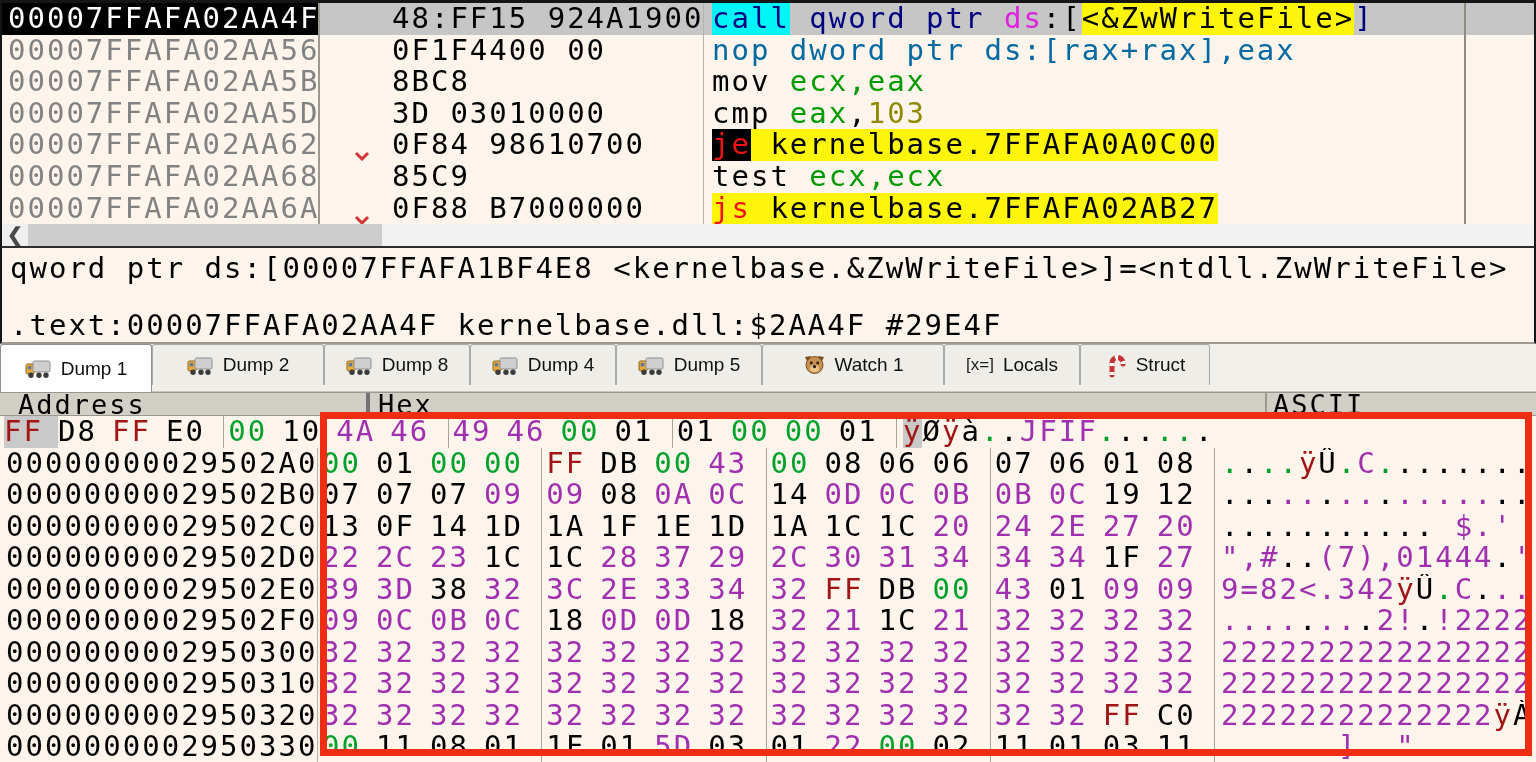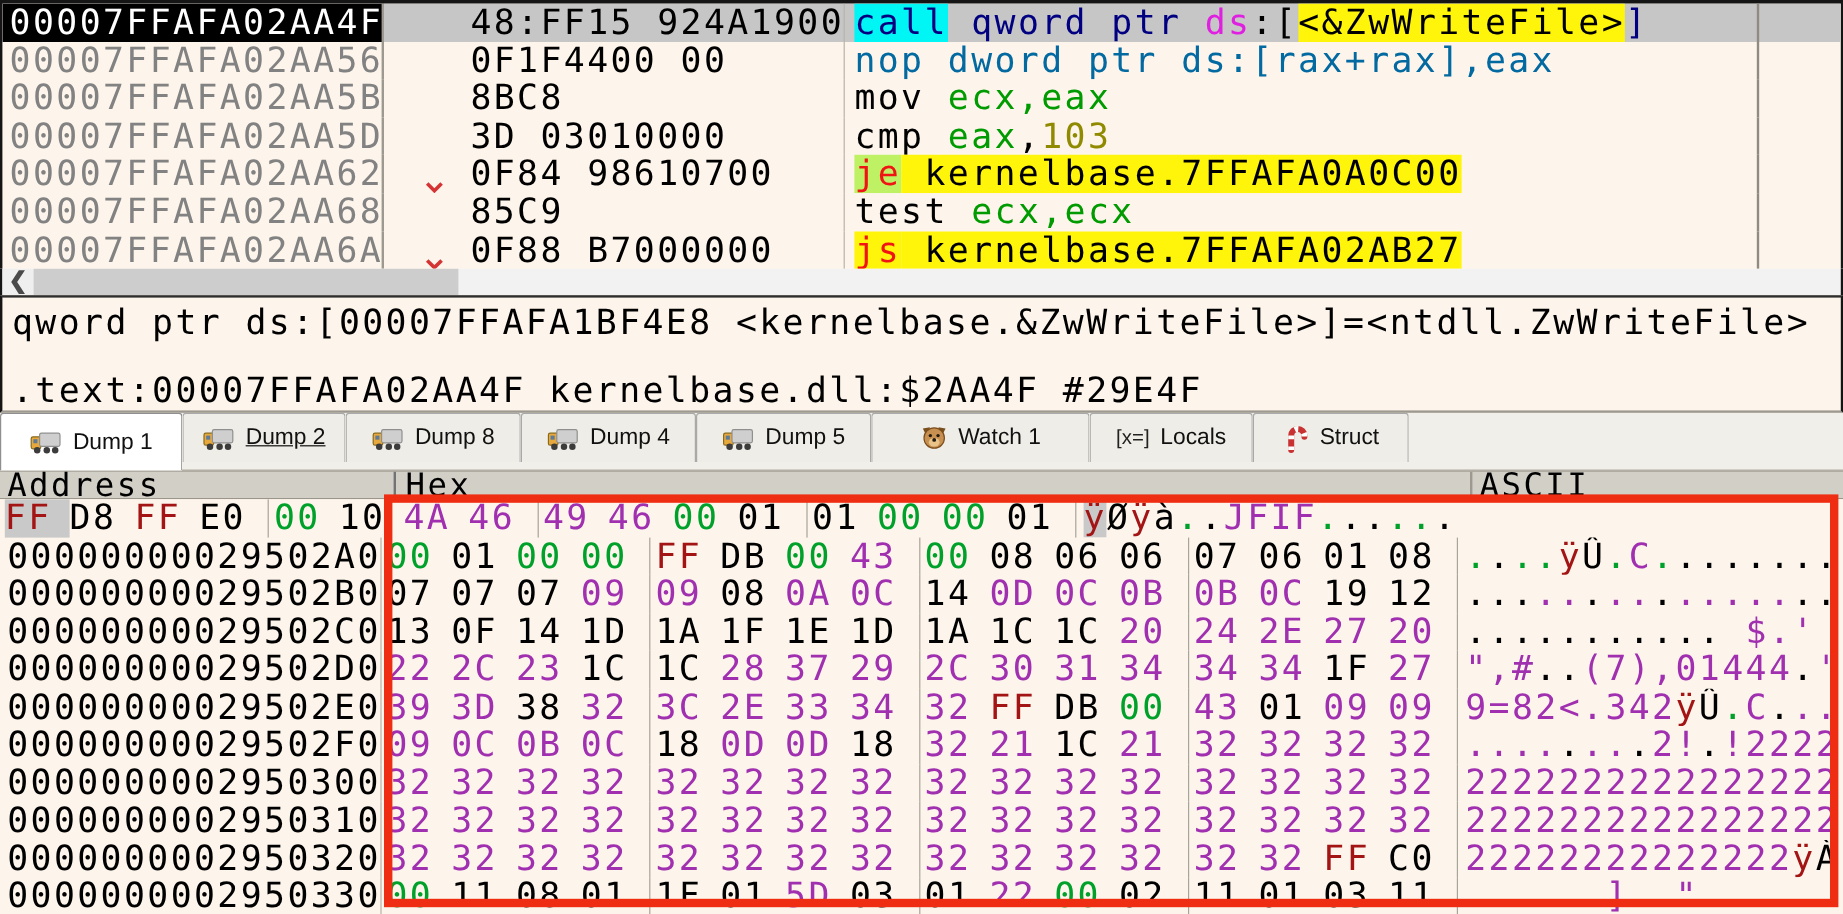--- a/index.html
+++ b/index.html
@@ -38,21 +38,21 @@
   .tabbar{height:48px;background:#F1EFE9;display:flex;align-items:flex-start;box-sizing:border-box;
     font-family:"Liberation Sans",sans-serif;font-size:19px;color:#111;border-bottom:1px solid #c9c5bc;}
   .tab{height:41px;box-sizing:border-box;border:1px solid #a9a9a9;border-bottom:none;border-radius:3px 3px 0 0;
     background:#EFEDE7;display:flex;align-items:center;justify-content:center;gap:9px;flex:0 0 auto;}
   .tab.active{height:48px;background:#FFFFFF;border-color:#8f8f8f;}
   .tab .ticon{display:flex;align-items:center;}
   .locals-glyph{font-family:"Liberation Sans",sans-serif;font-size:17px;color:#222;letter-spacing:0;}
   
   .dump-header{height:24px;background:#D2CFC7;display:flex;font-size:27px;line-height:24px;letter-spacing:2px;
     color:#000;border-top:1px solid #9a968c;border-bottom:1px solid #9a968c;box-sizing:border-box;overflow:hidden;}
-  .dh-addr{width:330px;flex:0 0 auto;padding-left:6px;box-sizing:border-box;border-right:2px solid #737373;}
+  .dh-addr{width:370px;flex:0 0 auto;padding-left:18px;box-sizing:border-box;border-right:4px solid #737373;}
   .dh-hex{width:897px;flex:0 0 auto;padding-left:8px;box-sizing:border-box;border-right:2px solid #9d9990;}
   .dh-ascii{flex:1;padding-left:6px;}
   .dump-body{height:346px;overflow:hidden;font-size:29px;background:#FDF5EB;}
   .hrow{display:flex;height:31.5px;line-height:30px;}
   .hcol-addr{width:318px;flex:0 0 auto;padding-left:6px;box-sizing:border-box;color:#000;letter-spacing:2px;
     border-right:1px solid #b7b3a9;overflow:hidden;}
   .hcol-hex{width:897px;flex:0 0 auto;display:flex;box-sizing:border-box;}
   .hgroup{width:224.25px;flex:0 0 auto;display:flex;box-sizing:border-box;border-right:1px solid #a8a49a;padding-left:4px;}
   .hbyte{width:54px;flex:0 0 auto;letter-spacing:2px;}
   .hbyte.sel,.achar.sel{background:#C9C9C9;}
@@ -67,21 +67,21 @@
 <div class="app">
 
   <section class="disasm">
     <div id="disasm-rows">
         <div class="drow selected"><div class="dcol-addr">00007FFAFA02AA4F</div><div class="dcol-bytes">48:FF15 924A1900</div><div class="dcol-instr"><span style="color: rgb(0, 0, 128); background: rgb(0, 245, 245);">call</span><span style="color: rgb(0, 0, 0);"> </span><span style="color: rgb(0, 0, 128);">qword ptr </span><span style="color: rgb(224, 32, 224);">ds</span><span style="color: rgb(0, 0, 0);">:</span><span style="color: rgb(0, 0, 0);">[</span><span style="color: rgb(0, 0, 0); background: rgb(255, 245, 10);">&lt;&amp;ZwWriteFile&gt;</span><span style="color: rgb(0, 0, 128);">]</span></div><div class="dcol-rest"></div></div>
         <div class="drow"><div class="dcol-addr">00007FFAFA02AA56</div><div class="dcol-bytes">0F1F4400 00</div><div class="dcol-instr"><span style="color: #0369a1;">nop dword ptr ds:[rax+rax],eax</span></div><div class="dcol-rest"></div></div>
         <div class="drow"><div class="dcol-addr">00007FFAFA02AA5B</div><div class="dcol-bytes">8BC8</div><div class="dcol-instr"><span style="color: rgb(0, 0, 0);">mov </span><span style="color: rgb(0, 155, 0);">ecx,eax</span></div><div class="dcol-rest"></div></div>
         <div class="drow"><div class="dcol-addr">00007FFAFA02AA5D</div><div class="dcol-bytes">3D 03010000</div><div class="dcol-instr"><span style="color: rgb(0, 0, 0);">cmp </span><span style="color: rgb(0, 155, 0);">eax</span><span style="color: rgb(0, 0, 0);">,</span><span style="color: rgb(143, 138, 0);">103</span></div><div class="dcol-rest"></div></div>
         <div class="drow"><div class="dcol-addr">00007FFAFA02AA62</div><div class="dcol-bytes"><span class="jarrow"><svg width="16" height="11" viewBox="0 0 16 11">
                 <polyline points="2,2 8,8 14,2" fill="none" stroke="#D43434" stroke-width="3"></polyline>
-              </svg></span>0F84 98610700</div><div class="dcol-instr"><span style="color: rgb(240, 20, 20); background: #bef264;">je</span><span style="color: rgb(0, 0, 0); background: rgb(255, 245, 10);"> </span><span style="color: rgb(0, 0, 0); background: rgb(255, 245, 10);">kernelbase.7FFAFA0A0C00</span></div><div class="dcol-rest"></div></div>
+              </svg></span>0F84 98610700</div><div class="dcol-instr"><span style="color: rgb(240, 20, 20); background: #000000;">je</span><span style="color: rgb(0, 0, 0); background: rgb(255, 245, 10);"> </span><span style="color: rgb(0, 0, 0); background: rgb(255, 245, 10);">kernelbase.7FFAFA0A0C00</span></div><div class="dcol-rest"></div></div>
         <div class="drow"><div class="dcol-addr">00007FFAFA02AA68</div><div class="dcol-bytes">85C9</div><div class="dcol-instr"><span style="color: rgb(0, 0, 0);">test </span><span style="color: rgb(0, 155, 0);">ecx,ecx</span></div><div class="dcol-rest"></div></div>
         <div class="drow"><div class="dcol-addr">00007FFAFA02AA6A</div><div class="dcol-bytes"><span class="jarrow"><svg width="16" height="11" viewBox="0 0 16 11">
                 <polyline points="2,2 8,8 14,2" fill="none" stroke="#D43434" stroke-width="3"></polyline>
               </svg></span>0F88 B7000000</div><div class="dcol-instr"><span style="color: rgb(240, 20, 20); background: rgb(255, 245, 10);">js</span><span style="color: rgb(0, 0, 0); background: rgb(255, 245, 10);"> </span><span style="color: rgb(0, 0, 0); background: rgb(255, 245, 10);">kernelbase.7FFAFA02AB27</span></div><div class="dcol-rest"></div></div>
       </div>
   </section>
 
   <div class="hscroll">
     <div class="hs-arrow">❮</div>
     <div class="hs-thumb"></div>
@@ -99,21 +99,21 @@
             <rect x="1" y="6" width="8" height="10" rx="1.5" fill="#E8A93C" stroke="#8a6a1a"></rect>
             <rect x="2.8" y="8" width="3.4" height="3.4" fill="#5E7A99"></rect>
             <rect x="8" y="3" width="17" height="11" rx="1.5" fill="#CFCFCF" stroke="#8f8f8f"></rect>
             <circle cx="6" cy="17.3" r="2.7" fill="#3c3c3c"></circle>
             <circle cx="14" cy="17.3" r="2.7" fill="#3c3c3c"></circle>
             <circle cx="21" cy="17.3" r="2.7" fill="#3c3c3c"></circle>
           </svg>
         </span>
         <span>Dump 1</span>
       </div>
-      <div class="tab" style="width: 136px; text-decoration: underline;">
+      <div class="tab" style="width: 172px;">
         <span class="ticon">
           <svg width="27" height="21" viewBox="0 0 27 21">
             <rect x="1" y="6" width="8" height="10" rx="1.5" fill="#E8A93C" stroke="#8a6a1a"></rect>
             <rect x="2.8" y="8" width="3.4" height="3.4" fill="#5E7A99"></rect>
             <rect x="8" y="3" width="17" height="11" rx="1.5" fill="#CFCFCF" stroke="#8f8f8f"></rect>
             <circle cx="6" cy="17.3" r="2.7" fill="#3c3c3c"></circle>
             <circle cx="14" cy="17.3" r="2.7" fill="#3c3c3c"></circle>
             <circle cx="21" cy="17.3" r="2.7" fill="#3c3c3c"></circle>
           </svg>
         </span>

